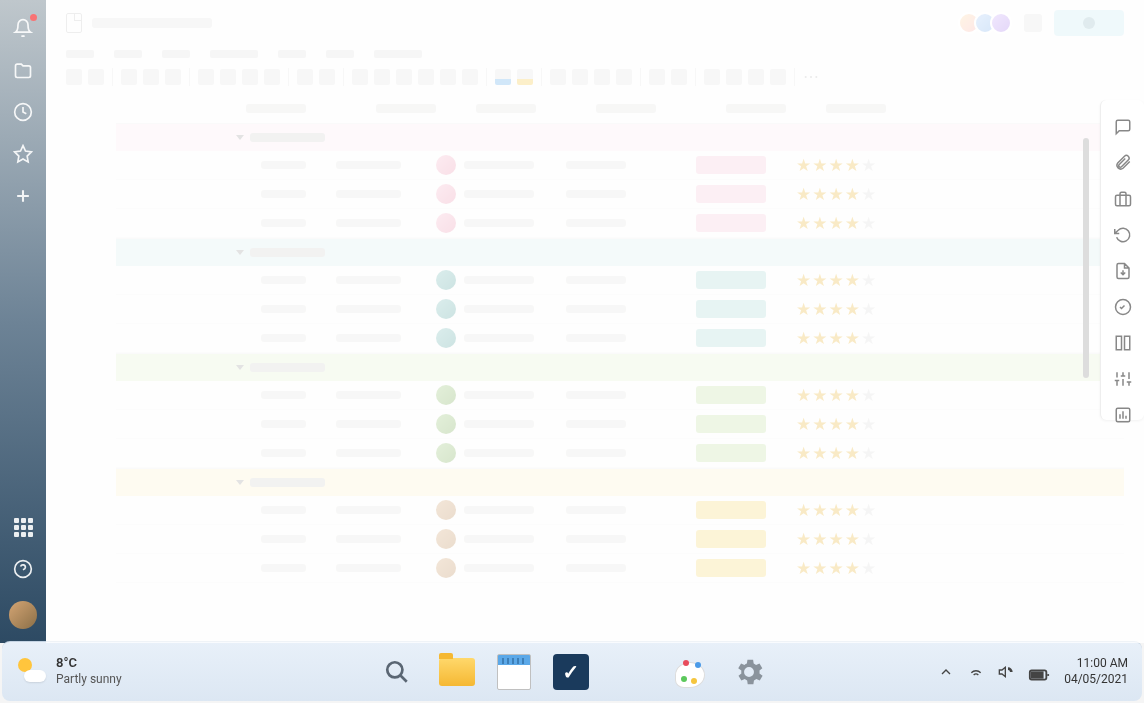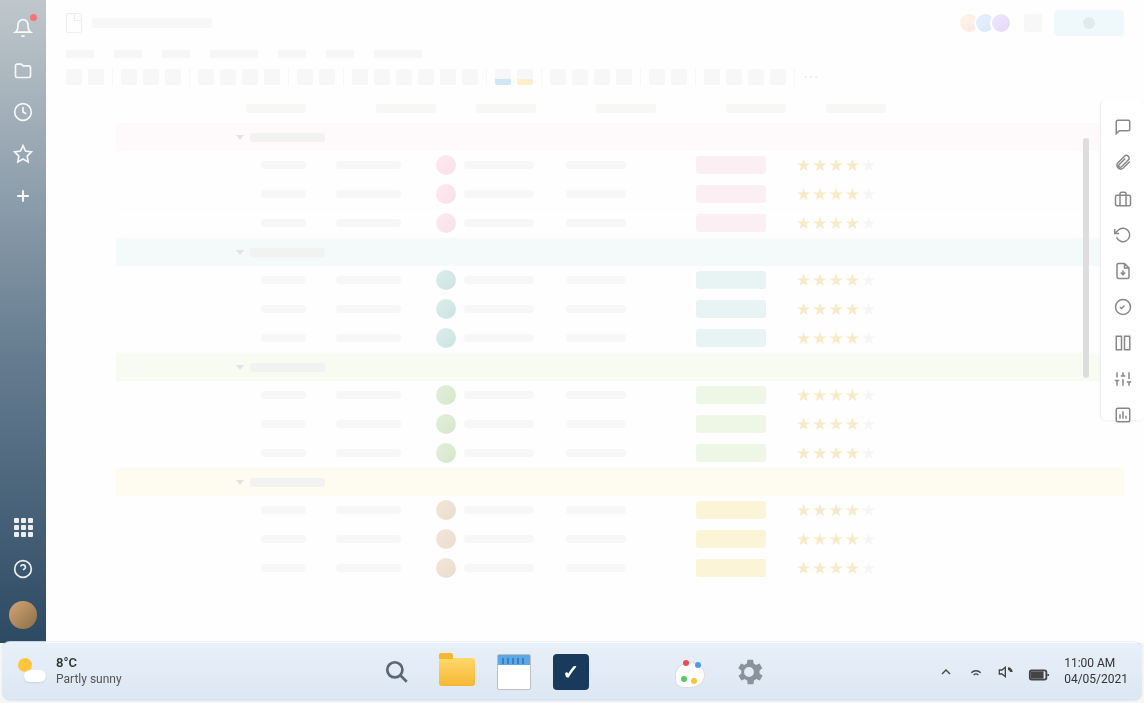--- a/index.html
+++ b/index.html
@@ -89,21 +89,21 @@
 .task-icon.paint .pal{width:30px;height:26px;background:#fff;border-radius:50% 50% 50% 30%;position:absolute;bottom:2px;left:2px;border:1px solid #ddd}
 .task-icon.paint .d{width:6px;height:6px;border-radius:50%;position:absolute}
 .task-icon.paint .d1{background:#e84c5c;top:6px;left:10px}
 .task-icon.paint .d2{background:#4c9be8;top:8px;right:8px}
 .task-icon.paint .d3{background:#5cc85c;bottom:8px;left:8px}
 .task-icon.paint .d4{background:#f5c53d;bottom:6px;right:12px}
 .task-icon.settings{width:36px;height:36px}
 .task-icon.settings svg{width:34px;height:34px}
 .task-right{margin-left:auto;display:flex;align-items:center;gap:14px;color:#444}
 .task-right .tray-icon{width:16px;height:16px}
-.clock{font-size:12px;line-height:1.3;color:#333}
+.clock{text-align:right;font-size:12px;line-height:1.3;color:#333}
 svg{display:block}
 </style>
 </head>
 <body>
 
 <div class="app">
   <div class="left-rail">
     <div class="rail-icon notif">
         <svg viewBox="0 0 24 24" fill="none" stroke="currentColor" stroke-width="2">
           <path d="M18 8a6 6 0 0 0-12 0c0 7-3 9-3 9h18s-3-2-3-9M13.7 21a2 2 0 0 1-3.4 0"></path>

